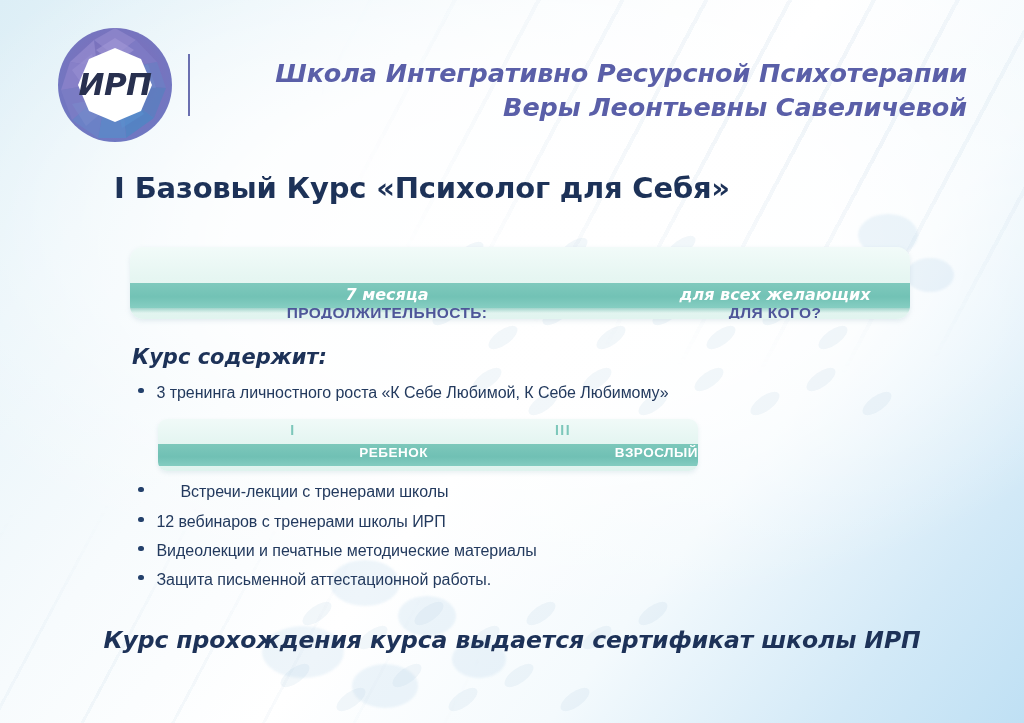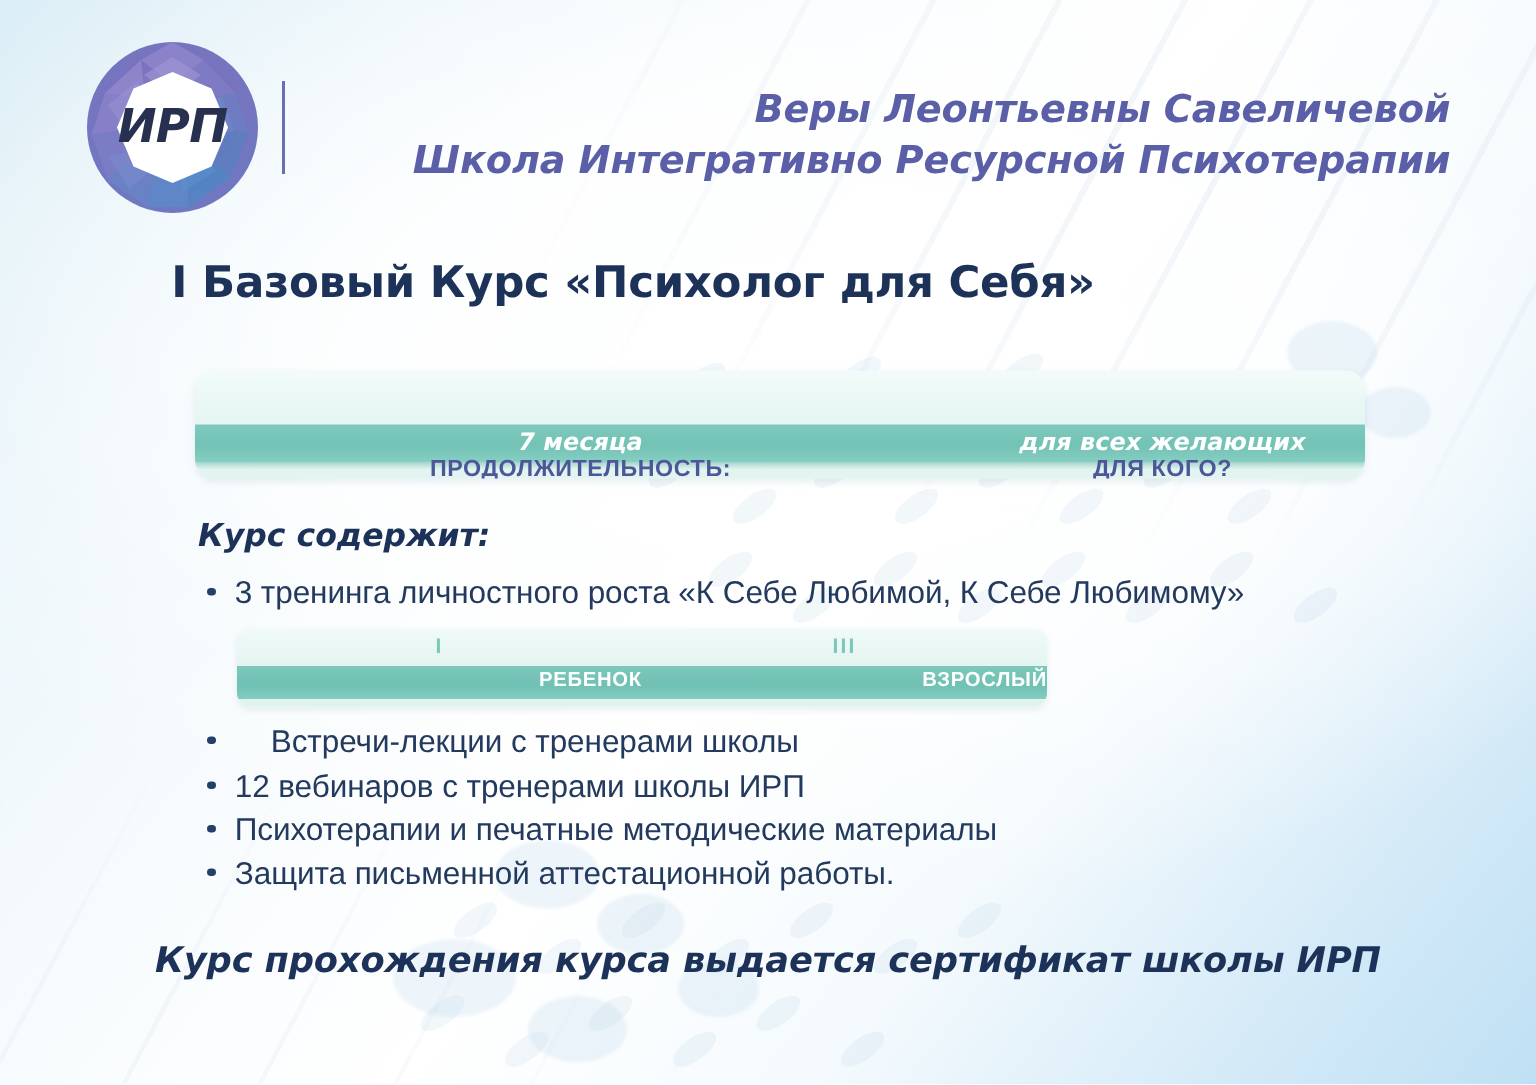--- a/index.html
+++ b/index.html
@@ -236,21 +236,21 @@
     font-weight: bold;
     font-size: 21px;
     color: #1d3258;
     white-space: nowrap;
   }
 
   .bullet-row {
     position: absolute;
     display: flex;
     align-items: baseline;
-    font-size: 21px;
+    font-size: 16px;
     color: #233a5e;
     white-space: nowrap;
     letter-spacing: -0.05px;
   }
   .bullet-row .dot {
     flex: none;
     width: 5.5px;
     height: 5.5px;
     border-radius: 50%;
     background: #23406b;
@@ -427,22 +427,22 @@
           <polygon points="59,22 85,33 96,59 85,85 59,96 33,85 22,59 33,33" fill="#ffffff"></polygon>
           <text x="59" y="68.5" text-anchor="middle" font-family="DejaVu Sans, Liberation Sans, sans-serif" font-size="31" font-weight="bold" font-style="italic" letter-spacing="-0.5" fill="#28304f">ИРП</text>
         </svg>
       </div>
 
       <div class="logo-divider"></div>
 
     </div>
 
     <div class="school-title">
+      <div>Школа Интегративно Ресурсной Психотерапии</div>
       <div>Веры Леонтьевны Савеличевой</div>
-      <div>Школа Интегративно Ресурсной Психотерапии</div>
     </div>
   </div>
 
   <div class="course-heading">
     <span class="numeral">I</span><span>Базовый Курс «Психолог для Себя»</span>
   </div>
 
   <div class="info-bar">
     <div class="band"></div>
 
@@ -480,21 +480,21 @@
   <div class="bullet-row" id="bullet-1">
     <span class="dot"></span>
     <span>Встречи-лекции с тренерами школы</span>
   </div>
   <div class="bullet-row" id="bullet-2">
     <span class="dot"></span>
     <span>12 вебинаров с тренерами школы ИРП</span>
   </div>
   <div class="bullet-row" id="bullet-3">
     <span class="dot"></span>
-    <span>Психотерапии и печатные методические материалы</span>
+    <span>Видеолекции и печатные методические материалы</span>
   </div>
   <div class="bullet-row" id="bullet-4">
     <span class="dot"></span>
     <span>Защита письменной аттестационной работы.</span>
   </div>
 
   <div class="footer-note">Курс прохождения курса выдается сертификат школы ИРП</div>
 
 </div>
 

